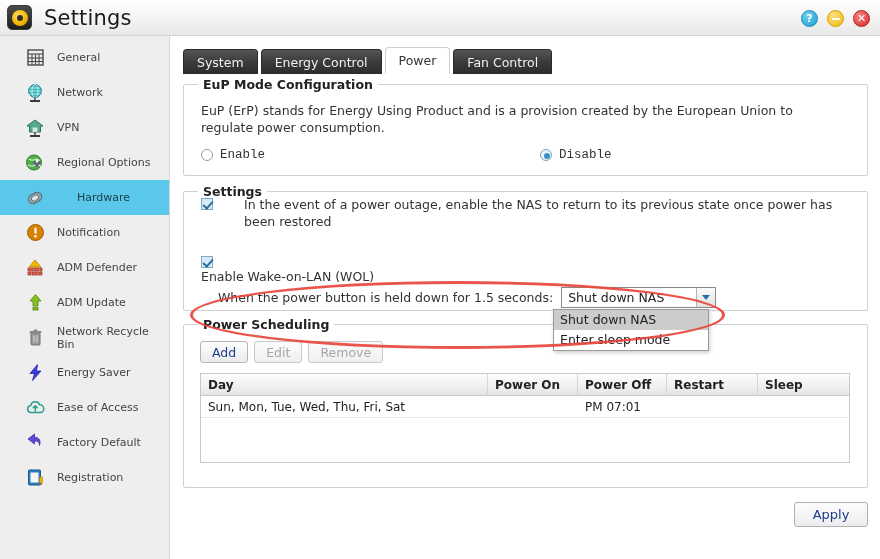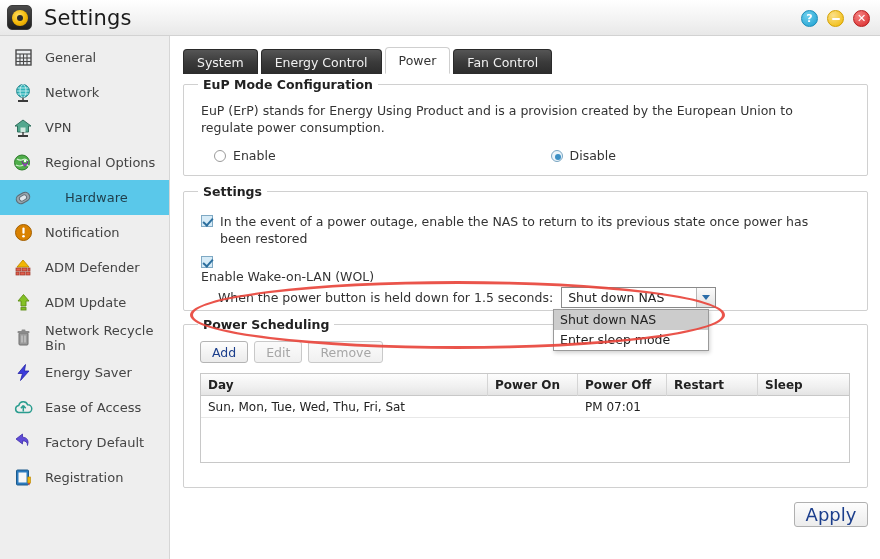--- a/index.html
+++ b/index.html
@@ -68,23 +68,23 @@
   .sidebar {
     position: absolute; left: 0; top: 36px;
     width: 170px; height: 523px;
     background: #eeeeee;
     border-right: 1px solid #d6d6d6;
     padding-top: 4px;
   }
   .sb-item {
     height: 35px;
     display: flex; align-items: center;
-    padding-left: 12px;
+    padding-left: 24px;
     color: #444;
-    font-size: 13px;
+    font-size: 11px;
     cursor: default;
   }
   .sb-item.active {
     background: #5ac8ea;
     color: #1f3d4a;
     gap: 20px;
   }
   .sb-ico {
     width: 22px; height: 22px; margin-right: 11px;
     display: flex; align-items: center; justify-content: center;
@@ -140,23 +140,23 @@
   }
   #fs-eup { left: 12px; top: 48px; width: 685px; height: 92px; }
   #fs-settings { left: 12px; top: 155px; width: 685px; height: 120px; }
   #fs-sched { left: 12px; top: 288px; width: 685px; height: 164px; }
 
   .eup-text {
     position: absolute; left: 17px; top: 17px; width: 640px;
     font-size: 12.5px; color: #333; line-height: 17px;
   }
   .radio-row {
-    position: absolute; left: 30px; top: 63px; width: 650px;
+    position: absolute; left: 17px; top: 63px; width: 650px;
     display: flex; align-items: center;
-    font-size: 12.5px; color: #333;
+    font-size: 12.5px; color: #333; font-family: Liberation Mono, monospace;
   }
   .radio {
     width: 12px; height: 12px; border-radius: 50%;
     border: 1px solid #9b9b9b; background: #fff;
     margin-right: 7px; position: relative; flex: 0 0 12px;
   }
   .radio.on { border-color: #7aa6c2; background: #eaf4fa; }
   .radio.on::after {
     content: ""; position: absolute; left: 3px; top: 3px;
     width: 6px; height: 6px; border-radius: 50%;
@@ -164,21 +164,21 @@
   }
   .radio-opt { display: flex; align-items: center; }
   .radio-opt.second { margin-left: 275px; }
 
   
   .cb-row {
     position: absolute; left: 17px;
     display: flex; align-items: flex-start;
     font-size: 12.5px; color: #333; line-height: 17px;
   }
-  #cb1 { top: 21px; width: 640px; }
+  #cb1 { top: 4px; width: 640px; gap: 24px; }
   #cb2 { top: 62px; width: 640px; flex-direction: column; }
   .cbox {
     width: 12px; height: 12px; flex: 0 0 12px;
     border: 1px solid #7fa9c4; background: #d6ebf7;
     margin-right: 7px; margin-top: 2px;
     position: relative;
   }
   .cbox.on::after {
     content: ""; position: absolute;
     left: 3px; top: 0px; width: 4px; height: 8px;
@@ -274,21 +274,21 @@
     height: 22px;
   }
   .c0 { width: 287px; } .c1 { width: 90px; } .c2 { width: 89px; }
   .c3 { width: 91px; } .c4 { width: 91px; border-right: none; }
 
   
   .apply-wrap { position: absolute; left: 0; top: 466px; width: 697px; display: flex; justify-content: flex-end; }
   .apply {
     width: 74px; height: 25px;
     display: flex; align-items: center; justify-content: center;
-    font-size: 18px; color: #1b3e8c;
+    font-size: 13px; color: #1b3e8c;
     border: 1px solid #b0b0b0; border-radius: 3px;
     background: linear-gradient(to bottom, #fdfdfd, #ececec);
     cursor: default;
   }
 
   
   .annot {
     position: absolute;
     left: 190px; top: 281px;
     width: 535px; height: 68px;

